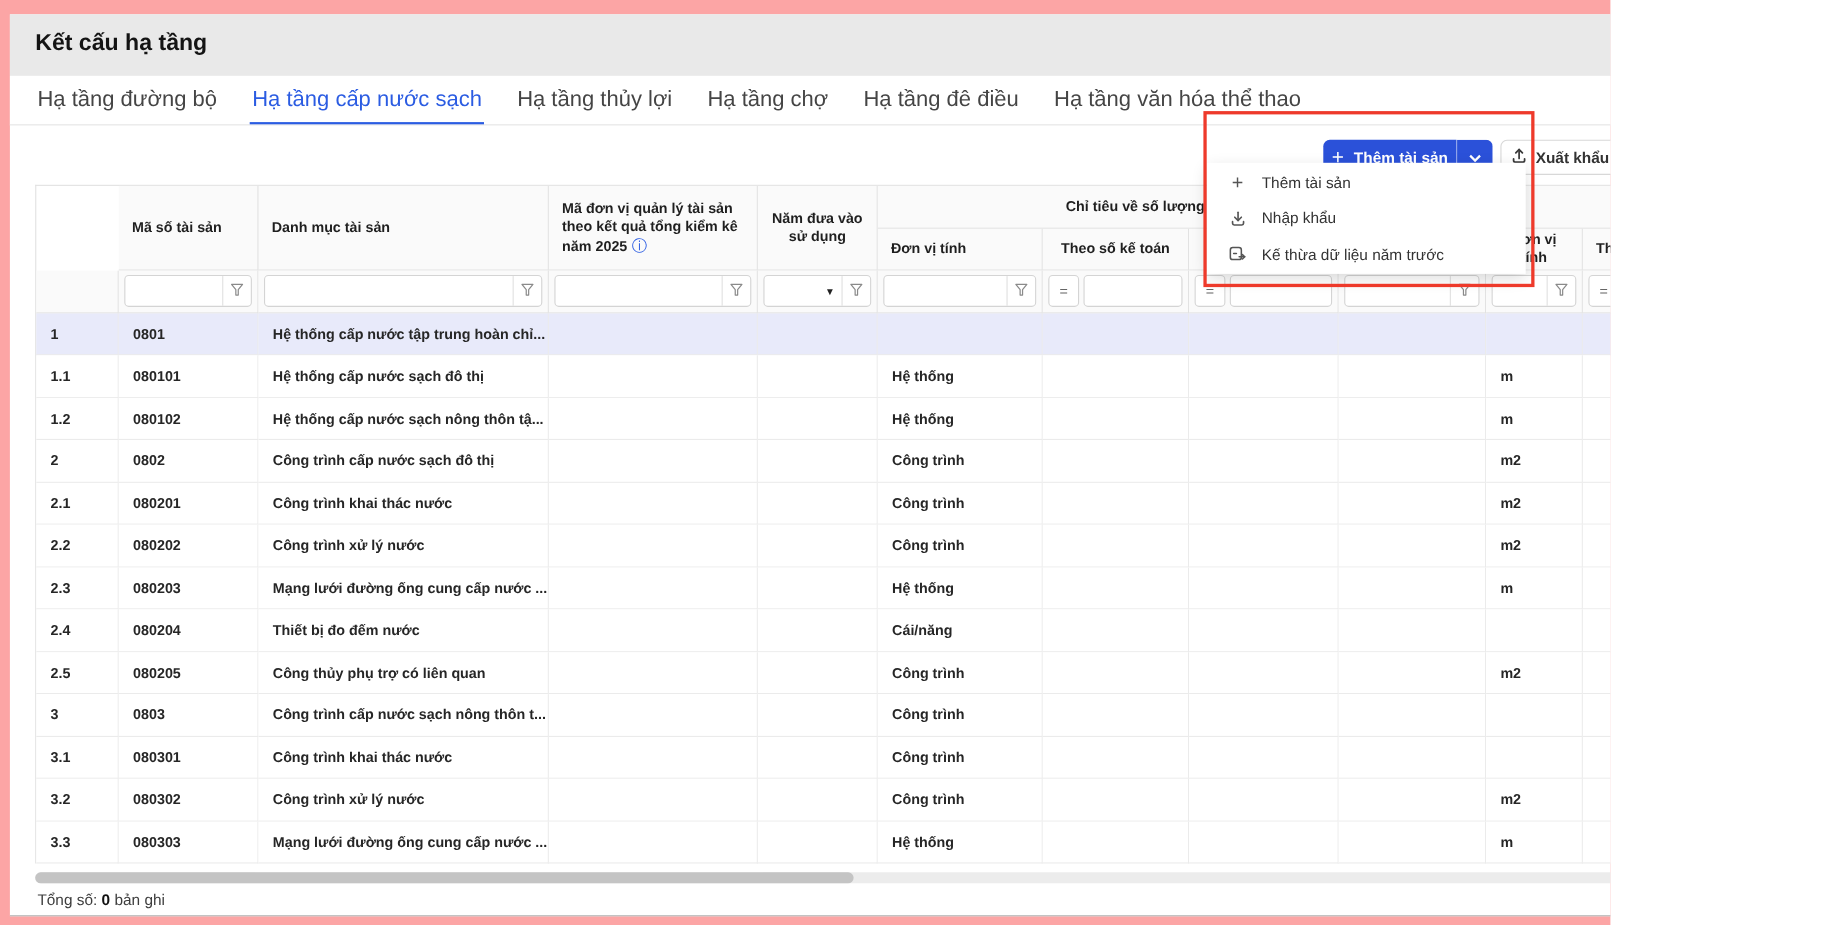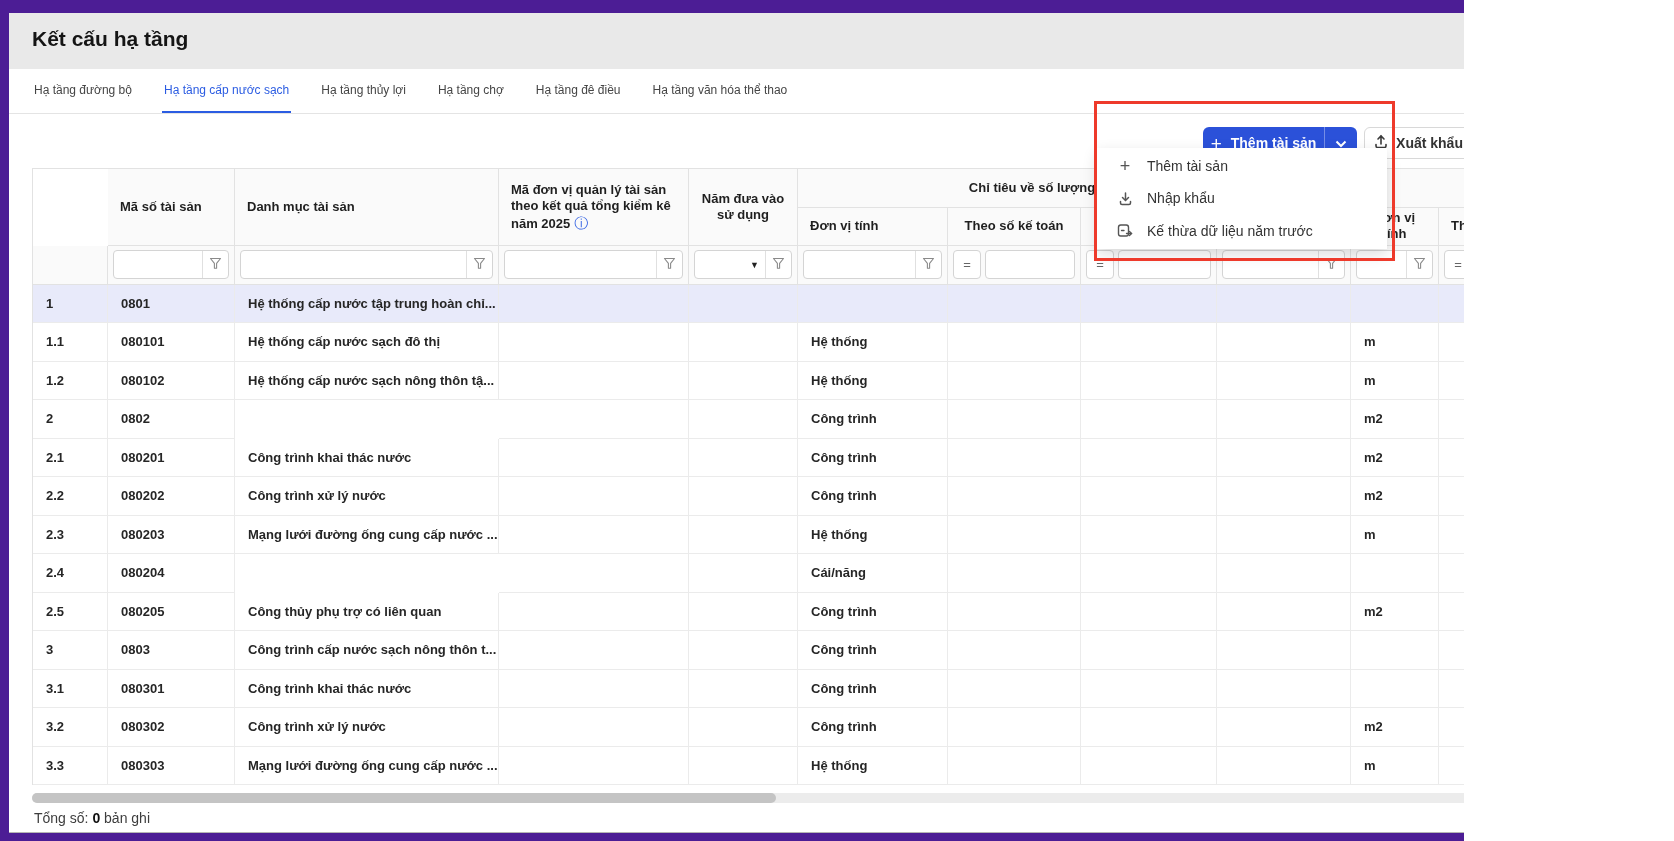--- a/index.html
+++ b/index.html
@@ -1,32 +1,32 @@
 <!DOCTYPE html>
 <html><head>
 <meta charset="utf-8">
 <style>
   html,body{margin:0;padding:0;}
   body{font-family:"Liberation Sans", sans-serif; -webkit-font-smoothing:antialiased;}
-  .canvas{position:relative;width:1464px;height:841px;background:#4c1d95;overflow:hidden;}
+  .canvas{position:relative;width:1464px;height:841px;background:#fca5a5;overflow:hidden;}
   .window{position:absolute;left:9px;top:13px;width:1659px;height:819px;background:#ffffff;
           border-bottom:1px solid #b5b5b5;}
   .edge-strip{position:absolute;left:1670px;top:13px;width:4px;height:819px;background:#a9a9a9;}
 
   
   .titlebar{position:absolute;left:0;top:0;width:100%;height:56px;background:#e9e9e9;}
   .page-title{position:absolute;left:23px;top:14px;font-size:21px;font-weight:700;color:#141414;}
   .gear-btn{position:absolute;left:1612px;top:6px;width:36px;height:36px;background:#ffffff;border-radius:9px;
             display:flex;align-items:center;justify-content:center;cursor:pointer;}
   .gear-btn svg{display:block;}
 
   
   .tabbar{position:absolute;left:0;top:56px;width:100%;height:45px;background:#fff;border-bottom:1px solid #e4e4e4;
           display:flex;align-items:stretch;padding-left:23px;box-sizing:border-box;}
-  .tab{display:flex;align-items:center;padding:0 2px;margin-right:28px;font-size:12px;color:#454545;
+  .tab{display:flex;align-items:center;padding:0 2px;margin-right:28px;font-size:20px;color:#454545;
        border-bottom:2px solid transparent;cursor:pointer;white-space:nowrap;}
   .tab.active{color:#2b5ce2;border-bottom-color:#2b5ce2;font-weight:500;text-align:right;}
 
   
   .btn{position:absolute;top:114px;height:32px;box-sizing:border-box;display:flex;align-items:center;justify-content:center;
        font-size:14px;border-radius:6px;cursor:pointer;}
   .btn.white{background:#fff;border:1px solid #d8d8d8;color:#333;font-weight:600;gap:8px;}
   .split-main{left:1194px;width:121px;background:#2b51d9;color:#fff;font-weight:600;gap:9px;border-radius:6px 0 0 6px;}
   .split-arrow{left:1315px;width:33px;background:#2b51d9;color:#fff;border-radius:0 6px 6px 0;border-left:1px solid rgba(255,255,255,.35);}
   .btn-export{left:1355px;width:109px;}
@@ -288,20 +288,21 @@
         <div class="dc" style="grid-area: 6 / 5;"></div>
         <div class="dc" style="grid-area: 6 / 6;">Hệ thống</div>
         <div class="dc" style="grid-area: 6 / 7;"></div>
         <div class="dc" style="grid-area: 6 / 8;"></div>
         <div class="dc" style="grid-area: 6 / 9;"></div>
         <div class="dc" style="grid-area: 6 / 10;">m</div>
         <div class="dc" style="grid-area: 6 / 11;"></div>
         <div class="dc" style="grid-area: 6 / 12;"></div>
         <div class="dc" style="grid-area: 7 / 1;">2</div>
         <div class="dc" style="grid-area: 7 / 2;">0802</div>
+        <div class="dc" style="grid-area: 7 / 3;">Công trình cấp nước sạch đô thị</div>
         <div class="dc" style="grid-area: 7 / 4;"></div>
         <div class="dc" style="grid-area: 7 / 5;"></div>
         <div class="dc" style="grid-area: 7 / 6;">Công trình</div>
         <div class="dc" style="grid-area: 7 / 7;"></div>
         <div class="dc" style="grid-area: 7 / 8;"></div>
         <div class="dc" style="grid-area: 7 / 9;"></div>
         <div class="dc" style="grid-area: 7 / 10;">m2</div>
         <div class="dc" style="grid-area: 7 / 11;"></div>
         <div class="dc" style="grid-area: 7 / 12;"></div>
         <div class="dc" style="grid-area: 8 / 1;">2.1</div>
@@ -335,20 +336,21 @@
         <div class="dc" style="grid-area: 10 / 5;"></div>
         <div class="dc" style="grid-area: 10 / 6;">Hệ thống</div>
         <div class="dc" style="grid-area: 10 / 7;"></div>
         <div class="dc" style="grid-area: 10 / 8;"></div>
         <div class="dc" style="grid-area: 10 / 9;"></div>
         <div class="dc" style="grid-area: 10 / 10;">m</div>
         <div class="dc" style="grid-area: 10 / 11;"></div>
         <div class="dc" style="grid-area: 10 / 12;"></div>
         <div class="dc" style="grid-area: 11 / 1;">2.4</div>
         <div class="dc" style="grid-area: 11 / 2;">080204</div>
+        <div class="dc" style="grid-area: 11 / 3;">Thiết bị đo đếm nước</div>
         <div class="dc" style="grid-area: 11 / 4;"></div>
         <div class="dc" style="grid-area: 11 / 5;"></div>
         <div class="dc" style="grid-area: 11 / 6;">Cái/năng</div>
         <div class="dc" style="grid-area: 11 / 7;"></div>
         <div class="dc" style="grid-area: 11 / 8;"></div>
         <div class="dc" style="grid-area: 11 / 9;"></div>
         <div class="dc" style="grid-area: 11 / 10;"></div>
         <div class="dc" style="grid-area: 11 / 11;"></div>
         <div class="dc" style="grid-area: 11 / 12;"></div>
         <div class="dc" style="grid-area: 12 / 1;">2.5</div>

